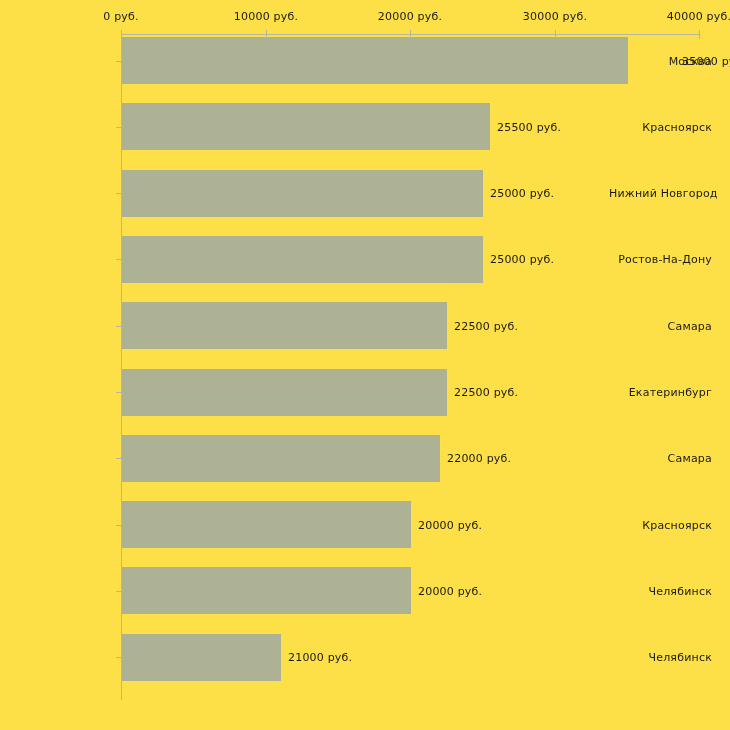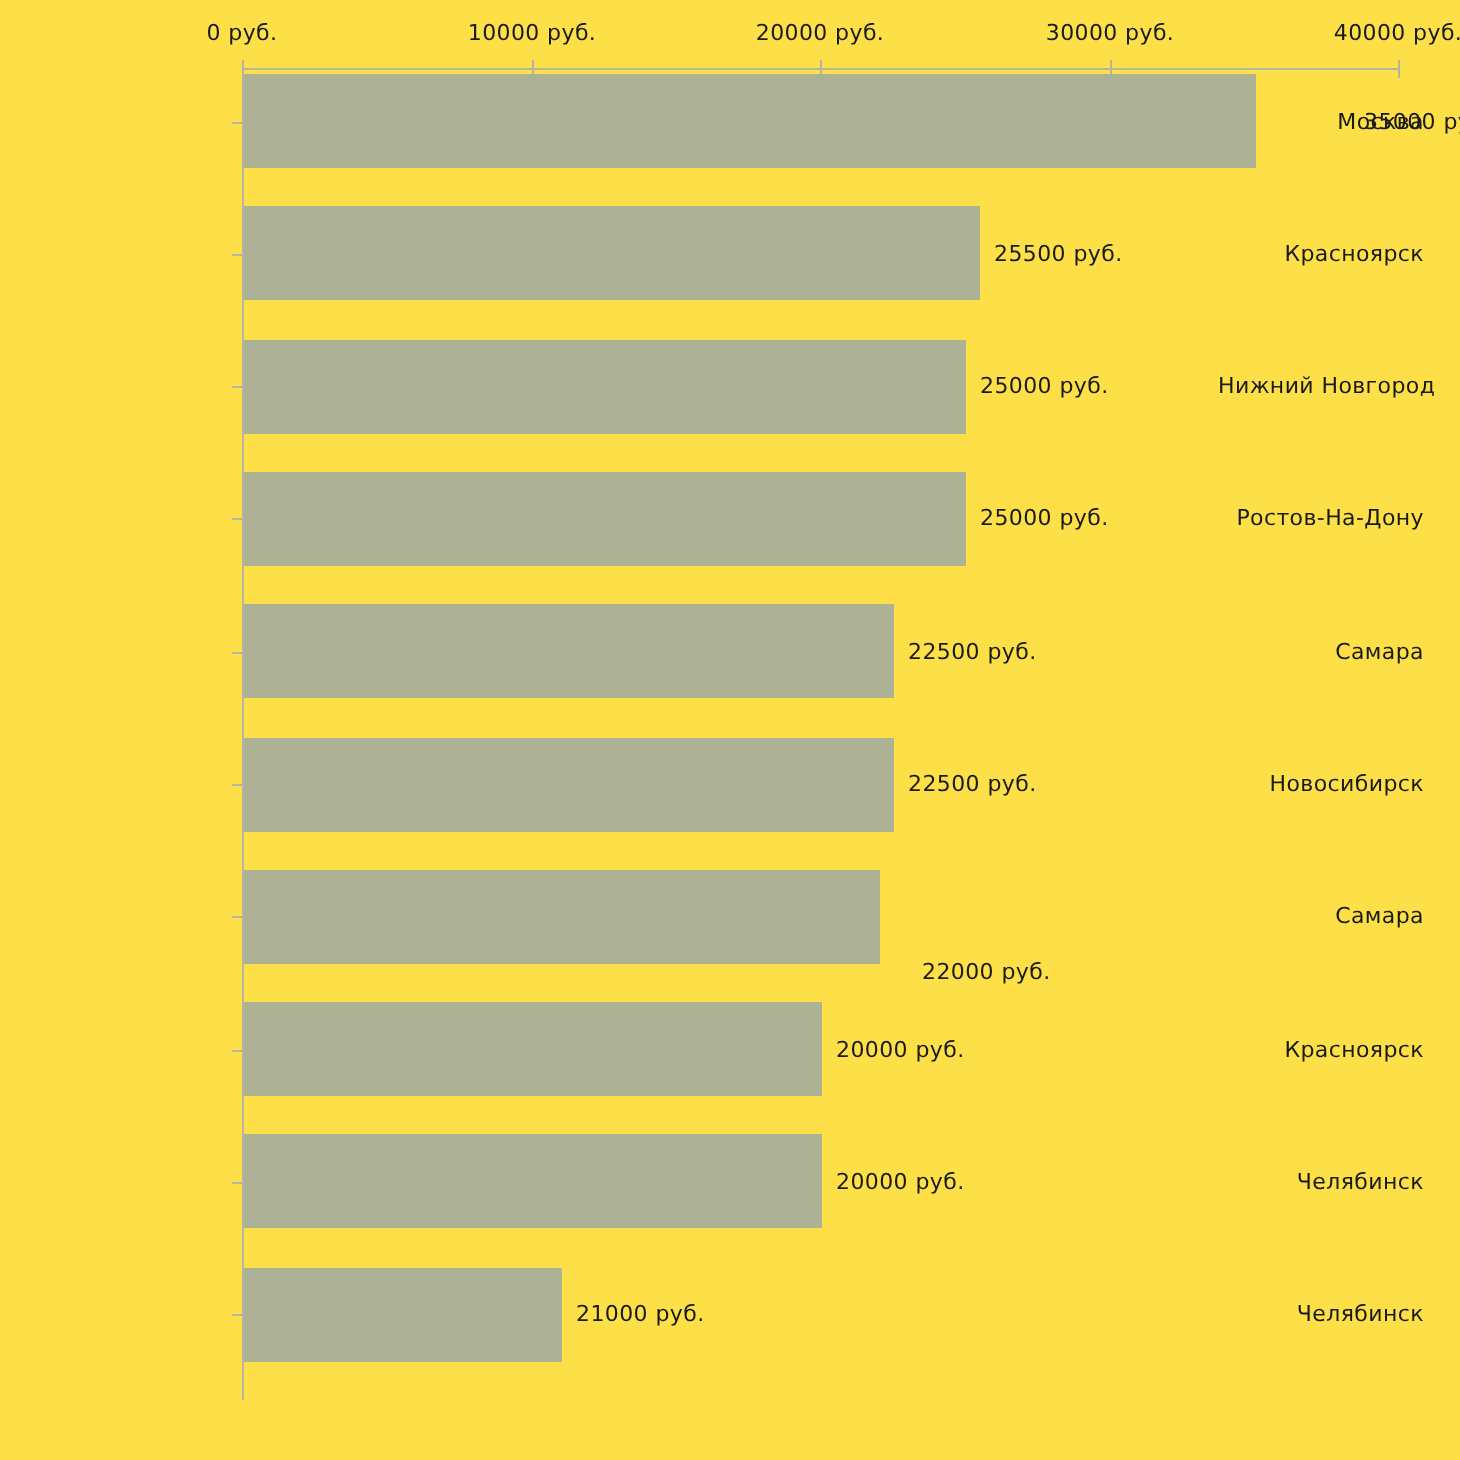--- a/index.html
+++ b/index.html
@@ -118,21 +118,21 @@
       <div class="cat-label" style="top: 61px; width: 121px;">Москва</div>
       <div class="cat-tick" style="top: 127px;"></div>
       <div class="cat-label" style="top: 127px; width: 121px;">Красноярск</div>
       <div class="cat-tick" style="top: 193px;"></div>
       <div class="cat-label" style="top: 193px; width: 121px; margin-left: 46px;">Нижний Новгород</div>
       <div class="cat-tick" style="top: 259px;"></div>
       <div class="cat-label" style="top: 259px; width: 121px;">Ростов-На-Дону</div>
       <div class="cat-tick" style="top: 326px;"></div>
       <div class="cat-label" style="top: 326px; width: 121px;">Самара</div>
       <div class="cat-tick" style="top: 392px;"></div>
-      <div class="cat-label" style="top: 392px; width: 121px;">Новосибирск</div>
+      <div class="cat-label" style="top: 392px; width: 121px;">Екатеринбург</div>
       <div class="cat-tick" style="top: 458px;"></div>
       <div class="cat-label" style="top: 458px; width: 121px;">Самара</div>
       <div class="cat-tick" style="top: 525px;"></div>
       <div class="cat-label" style="top: 525px; width: 121px;">Красноярск</div>
       <div class="cat-tick" style="top: 591px;"></div>
       <div class="cat-label" style="top: 591px; width: 121px;">Челябинск</div>
       <div class="cat-tick" style="top: 657px;"></div>
       <div class="cat-label" style="top: 657px; width: 121px;">Челябинск</div>
     </div>
 
@@ -143,21 +143,21 @@
       <div class="bar-value-label" style="left: 497px; top: 127px;">25500 руб.</div>
       <div class="bar" title="Нижний Новгород: 25000 руб." style="top: 170px; height: 47px; width: 361px; background: rgb(173, 178, 148);"></div>
       <div class="bar-value-label" style="left: 490px; top: 193px;">25000 руб.</div>
       <div class="bar" title="Ростов-На-Дону: 25000 руб." style="top: 236px; height: 47px; width: 361px; background: rgb(173, 178, 148);"></div>
       <div class="bar-value-label" style="left: 490px; top: 259px;">25000 руб.</div>
       <div class="bar" title="Пермь: 22500 руб." style="top: 302px; height: 47px; width: 325px; background: rgb(173, 178, 148);"></div>
       <div class="bar-value-label" style="left: 454px; top: 326px;">22500 руб.</div>
       <div class="bar" title="Екатеринбург: 22500 руб." style="top: 369px; height: 47px; width: 325px; background: rgb(173, 178, 148);"></div>
       <div class="bar-value-label" style="left: 454px; top: 392px;">22500 руб.</div>
       <div class="bar" title="Самара: 22000 руб." style="top: 435px; height: 47px; width: 318px; background: rgb(173, 178, 148);"></div>
-      <div class="bar-value-label" style="left: 461px; top: 458px; margin-top: 28px;">22000 руб.</div>
+      <div class="bar-value-label" style="left: 447px; top: 458px;">22000 руб.</div>
       <div class="bar" title="Новосибирск: 20000 руб." style="top: 501px; height: 47px; width: 289px; background: rgb(173, 178, 148);"></div>
       <div class="bar-value-label" style="left: 418px; top: 525px;">20000 руб.</div>
       <div class="bar" title="Челябинск: 20000 руб." style="top: 567px; height: 47px; width: 289px; background: rgb(173, 178, 148);"></div>
       <div class="bar-value-label" style="left: 418px; top: 591px;">20000 руб.</div>
       <div class="bar" title="Волгоград: 11000 руб." style="top: 634px; height: 47px; width: 159px; background: rgb(173, 178, 148);"></div>
       <div class="bar-value-label" style="left: 288px; top: 657px;">21000 руб.</div>
     </div>
 
 </div>
 

